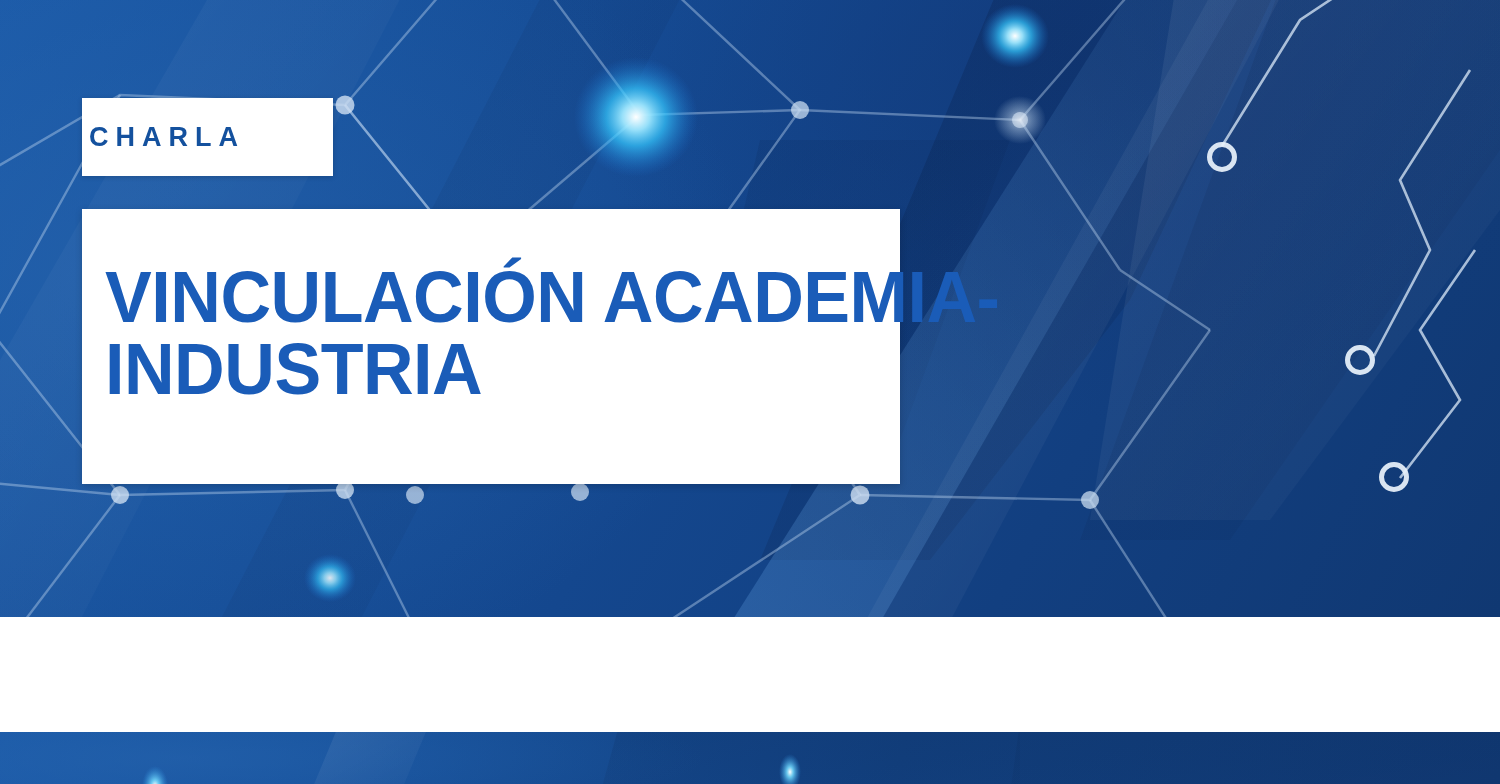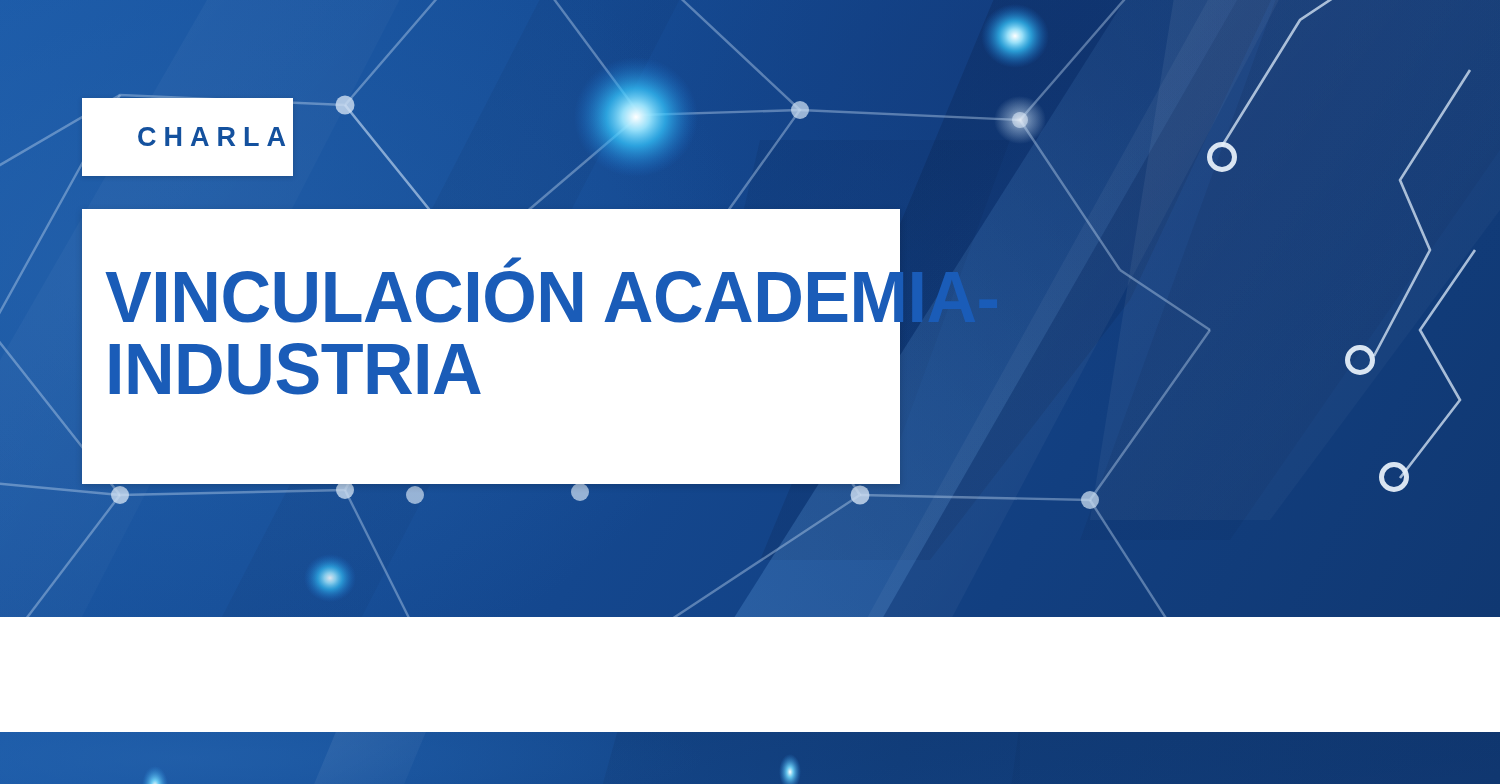--- a/index.html
+++ b/index.html
@@ -27,23 +27,23 @@
       radial-gradient(ellipse 900px 620px at 8% 45%,  rgba(40,102,175,0.55) 0%, rgba(40,102,175,0) 70%),
       radial-gradient(ellipse 700px 500px at 72% 10%, rgba(17,53,116,0.55) 0%, rgba(17,53,116,0) 72%),
       linear-gradient(118deg, #1b5aa8 0%, #17519c 22%, #14478e 48%, #123f80 72%, #103872 100%);
   }
 
   .hero-svg, .band-svg { position:absolute; left:0; top:0; }
 
   
   .charla-box {
     position:absolute; left:82px; top:98px;
-    width:211px; height:78px;
-    background:#ffffff;
-    display:flex; align-items:center; justify-content:flex-end;
+    width:251px; height:78px;
+    background:#ffffff;
+    display:flex; align-items:center; justify-content:flex-start;
     box-shadow:0 1px 5px rgba(0,0,0,0.18);
   }
   .charla-text {
     color:#14519e;
     font-size:27px; font-weight:bold;
     letter-spacing:7px;
     padding-left:7px;
     line-height:1;
   }
 

